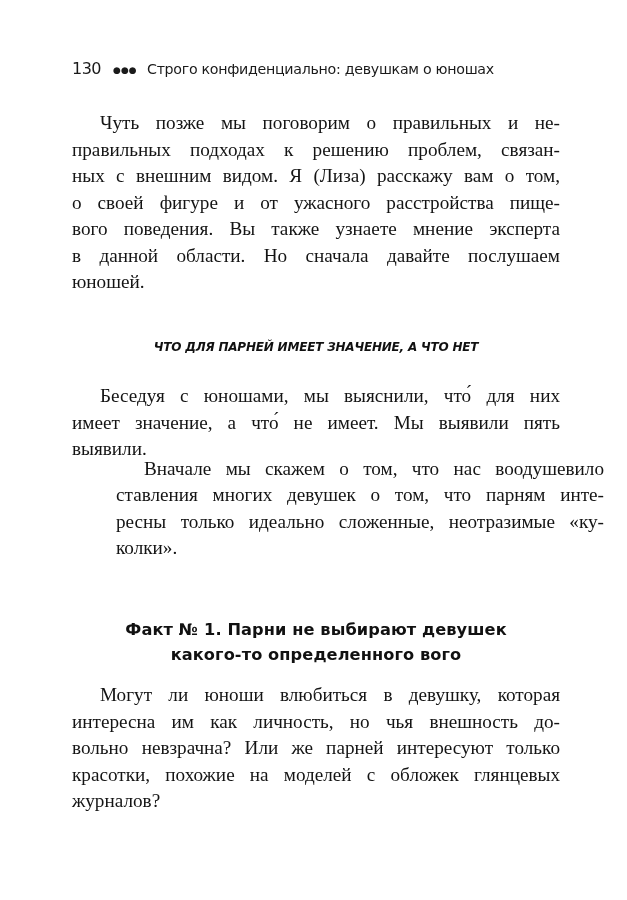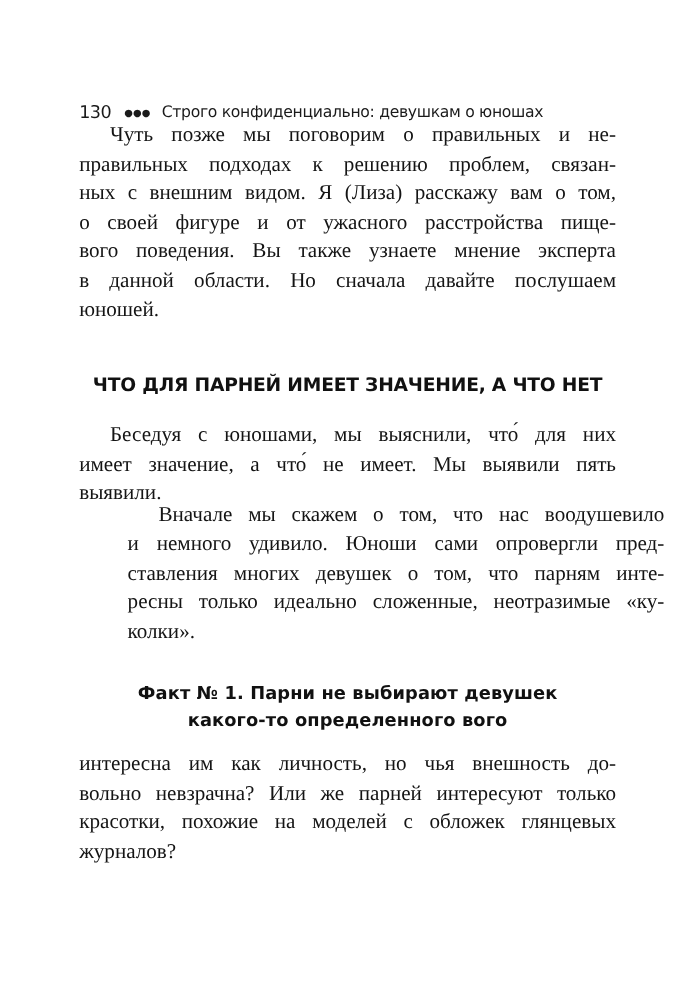--- a/index.html
+++ b/index.html
@@ -26,21 +26,20 @@
     left: 72px;
     top: 59px;
     width: 490px;
     font-family: "DejaVu Sans", sans-serif;
     font-size: 14.5px;
     letter-spacing: -0.3px;
     color: #1a1a1a;
     white-space: nowrap;
     display: flex;
     align-items: center;
-    margin-top: 33px;
   }
   .running-head .folio {
     font-size: 16px;
     margin-right: 12px;
     letter-spacing: -0.5px;
   }
   .running-head .dots {
     font-size: 9px;
     letter-spacing: 0px;
     margin-right: 10px;
@@ -81,22 +80,23 @@
     font-family: "DejaVu Sans", sans-serif;
     font-weight: bold;
     font-size: 15.5px;
     letter-spacing: 0.1px;
     color: #111111;
     text-align: center;
     white-space: nowrap;
   }
   .heading.h-upper {
     top: 340px;
-    font-size: 17px;
+    font-size: 12px;
     letter-spacing: -0.2px;
+    font-style: italic;
   }
   .heading.h-fact {
     top: 617px;
     line-height: 25px;
     font-size: 16.2px;
   }
   .heading .hl {
     display: block;
   }
 </style>
@@ -124,31 +124,31 @@
   <div class="heading h-upper">ЧТО ДЛЯ ПАРНЕЙ ИМЕЕТ ЗНАЧЕНИЕ, А ЧТО НЕТ</div>
 
   <div class="text-block" style="top:383px;">
     <span class="line indent">Беседуя с юношами, мы выяснили, что́ для них</span>
     <span class="line">имеет значение, а что́ не имеет. Мы выявили пять</span>
     <span class="line last">выявили.</span>
   </div>
 
   <div class="text-block" style="top:455.5px;margin-left:44px;">
     <span class="line indent">Вначале мы скажем о том, что нас воодушевило</span>
-    <span class="line">и немного удивило. Юноши сами опровергли пред-</span>
     <span class="line">ставления многих девушек о том, что парням инте-</span>
     <span class="line">ресны только идеально сложенные, неотразимые «ку-</span>
     <span class="line last">колки».</span>
   </div>
 
   <div class="heading h-fact">
     <span class="hl">Факт № 1. Парни не выбирают девушек</span>
     <span class="hl">какого-то определенного вого</span>
   </div>
 
   <div class="text-block" style="top:682px;">
+    <span class="line indent">Могут ли юноши влюбиться в девушку, которая</span>
     <span class="line">интересна им как личность, но чья внешность до-</span>
     <span class="line">вольно невзрачна? Или же парней интересуют только</span>
     <span class="line">красотки, похожие на моделей с обложек глянцевых</span>
     <span class="line last">журналов?</span>
   </div>
 
 </div>
 
 </body></html>

